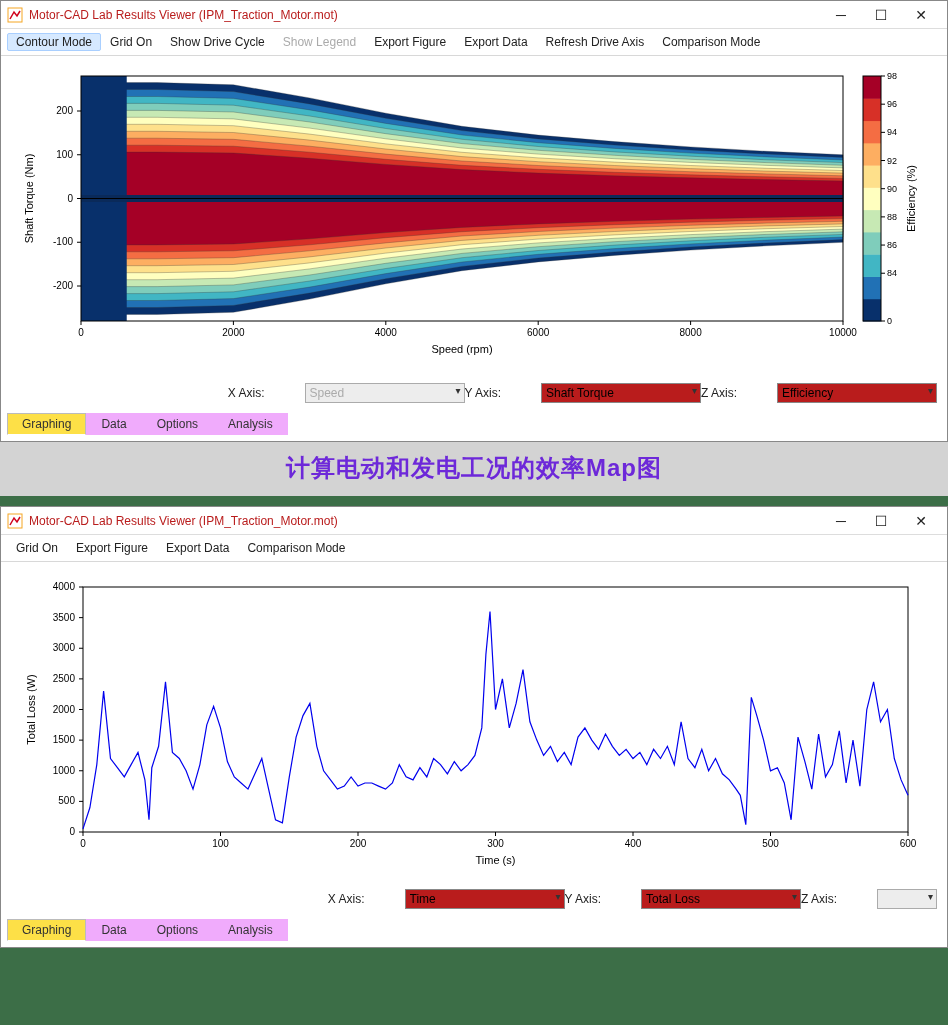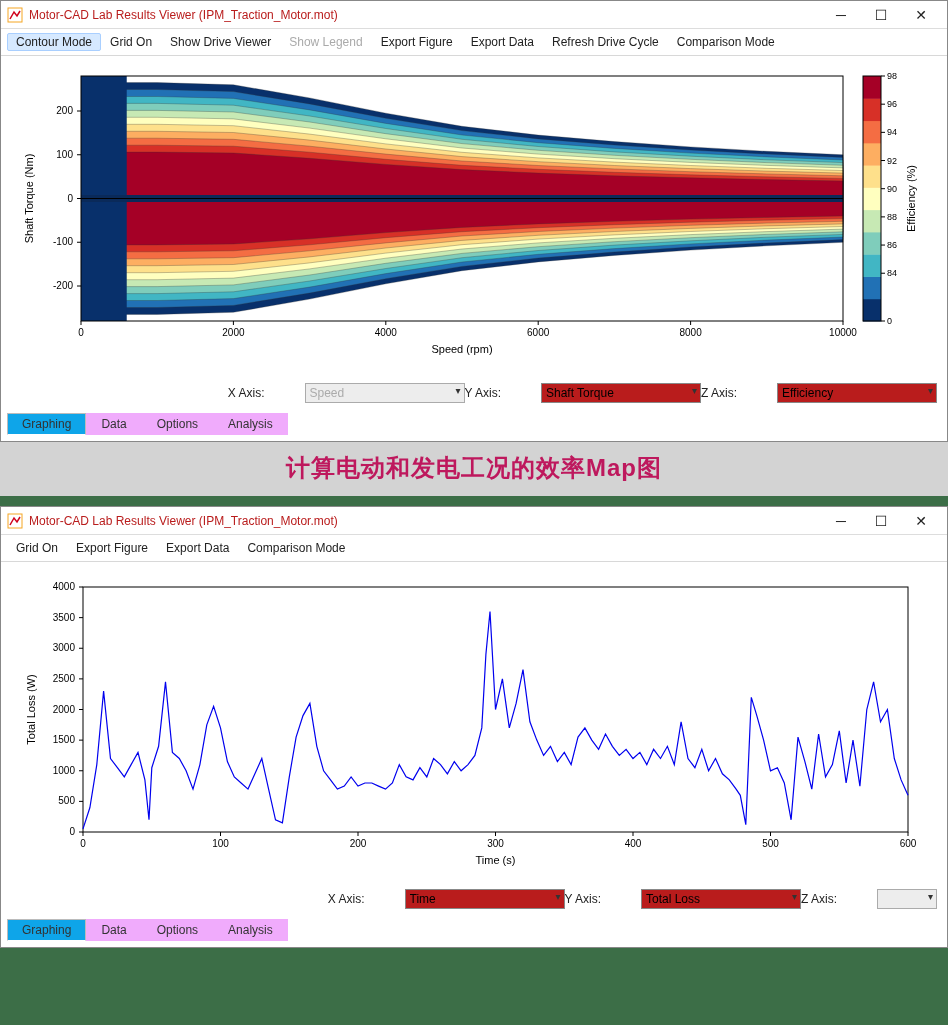--- a/index.html
+++ b/index.html
@@ -20,23 +20,23 @@
   .tick-label { font-size: 10px; fill: #000; font-family: Arial, sans-serif; }
   .tick-label-small { font-size: 9px; fill: #000; font-family: Arial, sans-serif; }
   .axis-row { display: flex; align-items: center; gap: 0; padding: 6px 10px 6px 10px; justify-content: flex-end; font-size: 12px; }
   .axis-row label { color: #222; }
   .axis-row select { font-size: 12px; height: 20px; border: 1px solid #888; padding: 0 16px 0 4px; background: #b91c1c; appearance: none; position: relative; }
   .axis-row .sel-wrap { position: relative; display: inline-block; margin-left: 40px; }
   .axis-row .sel-wrap::after { content: "▾"; position: absolute; right: 4px; top: 2px; font-size: 10px; pointer-events: none; color: #333; }
   .axis-row select.disabled { background: #e6e6e6; color: #888; }
   .tabs { display: flex; padding: 4px 6px 6px 6px; gap: 0; font-size: 12px; }
   .tabs .tab { padding: 3px 14px; border: 1px solid transparent; color: #333; background: #f0abfc; }
-  .tabs .tab.active { background: #0ea5e9; border: 1px solid #bbb; border-bottom-color: #fff; }
+  .tabs .tab.active { background: #fde047; border: 1px solid #bbb; border-bottom-color: #fff; }
   .caption-bar { background: #d3d3d3; text-align: center; padding: 10px 0 12px 0; }
-  .caption-bar .cap { font-size: 24px; font-weight: 700; color: #be185d; letter-spacing: 1px; }
+  .caption-bar .cap { font-size: 24px; font-weight: 700; color: #6d28d9; letter-spacing: 1px; }
   .divider { height: 10px; background: #3c6e47; }
   .cb-rect { stroke: none; }
   .line-plot { fill: none; stroke: #0000ee; stroke-width: 1.2; }
   .plot-border { fill: none; stroke: #000; stroke-width: 1; }
 </style>
 </head>
 <body>
 
 <div class="page">
 
@@ -51,25 +51,25 @@
       <span class="title">Motor-CAD Lab Results Viewer (IPM_Traction_Motor.mot)</span>
       <div class="ctrls">
         <div class="btn">─</div>
         <div class="btn">☐</div>
         <div class="btn">✕</div>
       </div>
     </div>
     <div class="menubar">
       <div class="mitem hl">Contour Mode</div>
       <div class="mitem">Grid On</div>
-      <div class="mitem">Show Drive Viewer</div>
+      <div class="mitem">Show Drive Cycle</div>
       <div class="mitem disabled">Show Legend</div>
       <div class="mitem">Export Figure</div>
       <div class="mitem">Export Data</div>
-      <div class="mitem">Refresh Drive Cycle</div>
+      <div class="mitem">Refresh Drive Axis</div>
       <div class="mitem">Comparison Mode</div>
     </div>
 
     <div class="plot-area">
       <svg id="contour-svg" width="920" height="300">
           <path d="M106.1,16.6 L144.2,16.6 L220.4,18.8 L296.6,31.9 L372.8,47.2 L449.0,60.3 L525.2,69.1 L601.4,75.6 L677.6,80.9 L753.8,85.3 L830.0,88.8 L830.0,176.3 L753.8,179.8 L677.6,184.1 L601.4,189.4 L525.2,195.9 L449.0,204.7 L372.8,217.8 L296.6,233.1 L220.4,246.3 L144.2,248.4 L106.1,248.4 Z" fill="#08306b" stroke="#333" stroke-width="0.3"></path>
           <path d="M106.1,23.5 L144.2,23.5 L220.4,25.6 L296.6,37.9 L372.8,52.3 L449.0,64.6 L525.2,72.9 L601.4,79.0 L677.6,84.0 L753.8,88.1 L830.0,91.4 L830.0,173.6 L753.8,176.9 L677.6,181.0 L601.4,186.0 L525.2,192.1 L449.0,200.4 L372.8,212.7 L296.6,227.1 L220.4,239.4 L144.2,241.5 L106.1,241.5 Z" fill="#2171b5" stroke="#333" stroke-width="0.3"></path>
           <path d="M106.1,30.5 L144.2,30.5 L220.4,32.4 L296.6,43.9 L372.8,57.4 L449.0,69.0 L525.2,76.7 L601.4,82.4 L677.6,87.1 L753.8,90.9 L830.0,94.0 L830.0,171.0 L753.8,174.1 L677.6,177.9 L601.4,182.6 L525.2,188.3 L449.0,196.0 L372.8,207.6 L296.6,221.1 L220.4,232.6 L144.2,234.5 L106.1,234.5 Z" fill="#41b6c4" stroke="#333" stroke-width="0.3"></path>
           <path d="M106.1,37.4 L144.2,37.4 L220.4,39.2 L296.6,50.0 L372.8,62.5 L449.0,73.3 L525.2,80.5 L601.4,85.9 L677.6,90.2 L753.8,93.8 L830.0,96.6 L830.0,168.4 L753.8,171.2 L677.6,174.8 L601.4,179.1 L525.2,184.5 L449.0,191.7 L372.8,202.5 L296.6,215.0 L220.4,225.8 L144.2,227.6 L106.1,227.6 Z" fill="#7fcdbb" stroke="#333" stroke-width="0.3"></path>
           <path d="M106.1,44.4 L144.2,44.4 L220.4,46.0 L296.6,56.0 L372.8,67.7 L449.0,77.6 L525.2,84.3 L601.4,89.3 L677.6,93.3 L753.8,96.6 L830.0,99.3 L830.0,165.8 L753.8,168.4 L677.6,171.7 L601.4,175.7 L525.2,180.7 L449.0,187.4 L372.8,197.3 L296.6,209.0 L220.4,218.9 L144.2,220.6 L106.1,220.6 Z" fill="#c7e9b4" stroke="#333" stroke-width="0.3"></path>

